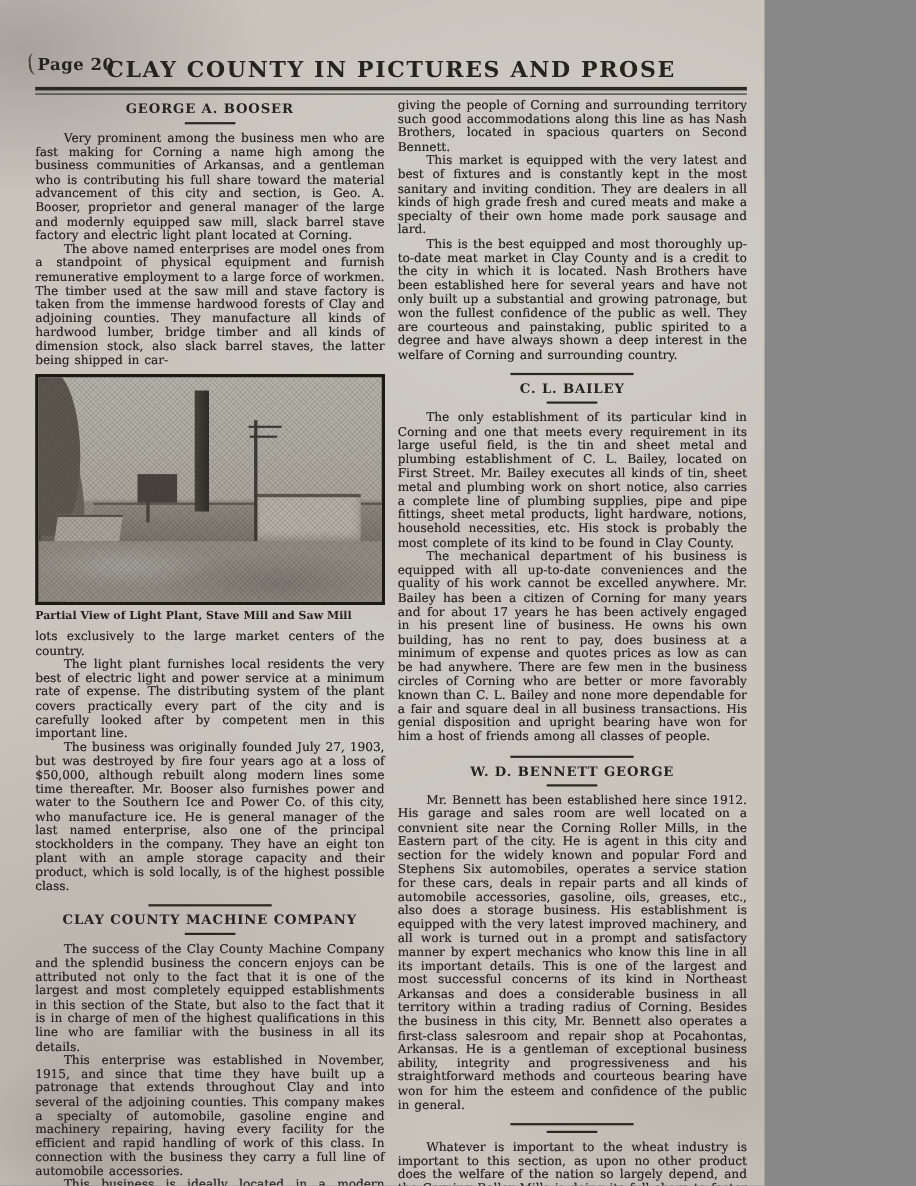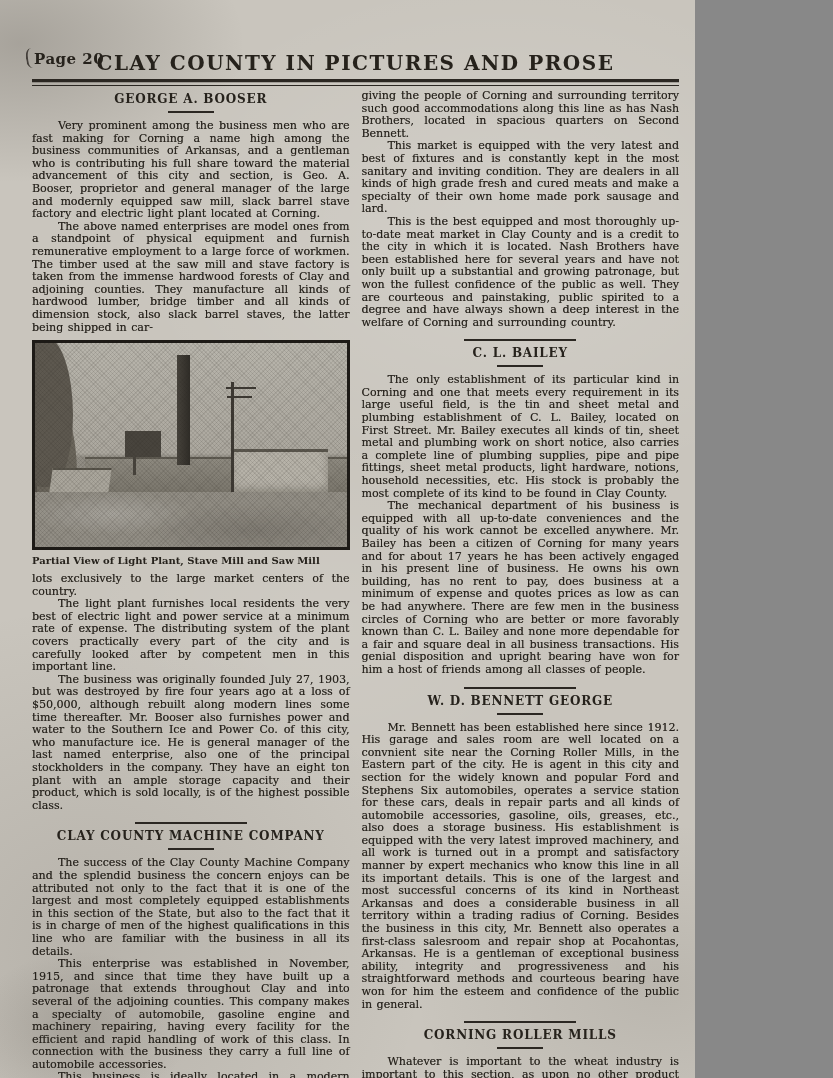--- a/index.html
+++ b/index.html
@@ -144,21 +144,20 @@
         <p class="para">The only establishment of its particular kind in Corning and one that meets every requirement in its large useful field, is the tin and sheet metal and plumbing establishment of C. L. Bailey, located on First Street. Mr. Bailey executes all kinds of tin, sheet metal and plumbing work on short notice, also carries a complete line of plumbing supplies, pipe and pipe fittings, sheet metal products, light hardware, notions, household necessities, etc. His stock is probably the most complete of its kind to be found in Clay County.</p>
         <p class="para">The mechanical department of his business is equipped with all up-to-date conveniences and the quality of his work cannot be excelled anywhere. Mr. Bailey has been a citizen of Corning for many years and for about 17 years he has been actively engaged in his present line of business. He owns his own building, has no rent to pay, does business at a minimum of expense and quotes prices as low as can be had anywhere. There are few men in the business circles of Corning who are better or more favorably known than C. L. Bailey and none more dependable for a fair and square deal in all business transactions. His genial disposition and upright bearing have won for him a host of friends among all classes of people.</p>
 
         <div class="rule-above"></div>
         <h2 class="article-heading">W. D. BENNETT GEORGE</h2>
         <div class="rule-below"></div>
 
         <p class="para">Mr. Bennett has been established here since 1912. His garage and sales room are well located on a convnient site near the Corning Roller Mills, in the Eastern part of the city. He is agent in this city and section for the widely known and popular Ford and Stephens Six automobiles, operates a service station for these cars, deals in repair parts and all kinds of automobile accessories, gasoline, oils, greases, etc., also does a storage business. His establishment is equipped with the very latest improved machinery, and all work is turned out in a prompt and satisfactory manner by expert mechanics who know this line in all its important details. This is one of the largest and most successful concerns of its kind in Northeast Arkansas and does a considerable business in all territory within a trading radius of Corning. Besides the business in this city, Mr. Bennett also operates a first-class salesroom and repair shop at Pocahontas, Arkansas. He is a gentleman of exceptional business ability, integrity and progressiveness and his straightforward methods and courteous bearing have won for him the esteem and confidence of the public in general.</p>
 
         <div class="rule-above"></div>
-        <h2 class="article-heading">CORNING ROLLER MILLS</h2>
         <div class="rule-below"></div>
 
         <p class="para">Whatever is important to the wheat industry is important to this section, as upon no other product does the welfare of the nation so largely depend, and the Corning Roller Mills is doing its full share to foster and encourage this line of agriculture in Clay and adjoining counties.</p>
         <p class="para">The Corning Roller Mills are prominent manufacturers of high grade flour, mill feed and meal and retailers of all kinds of feed, hay, etc.</p>
 
       </div>
 
     </div>
   </div>
 </div>

